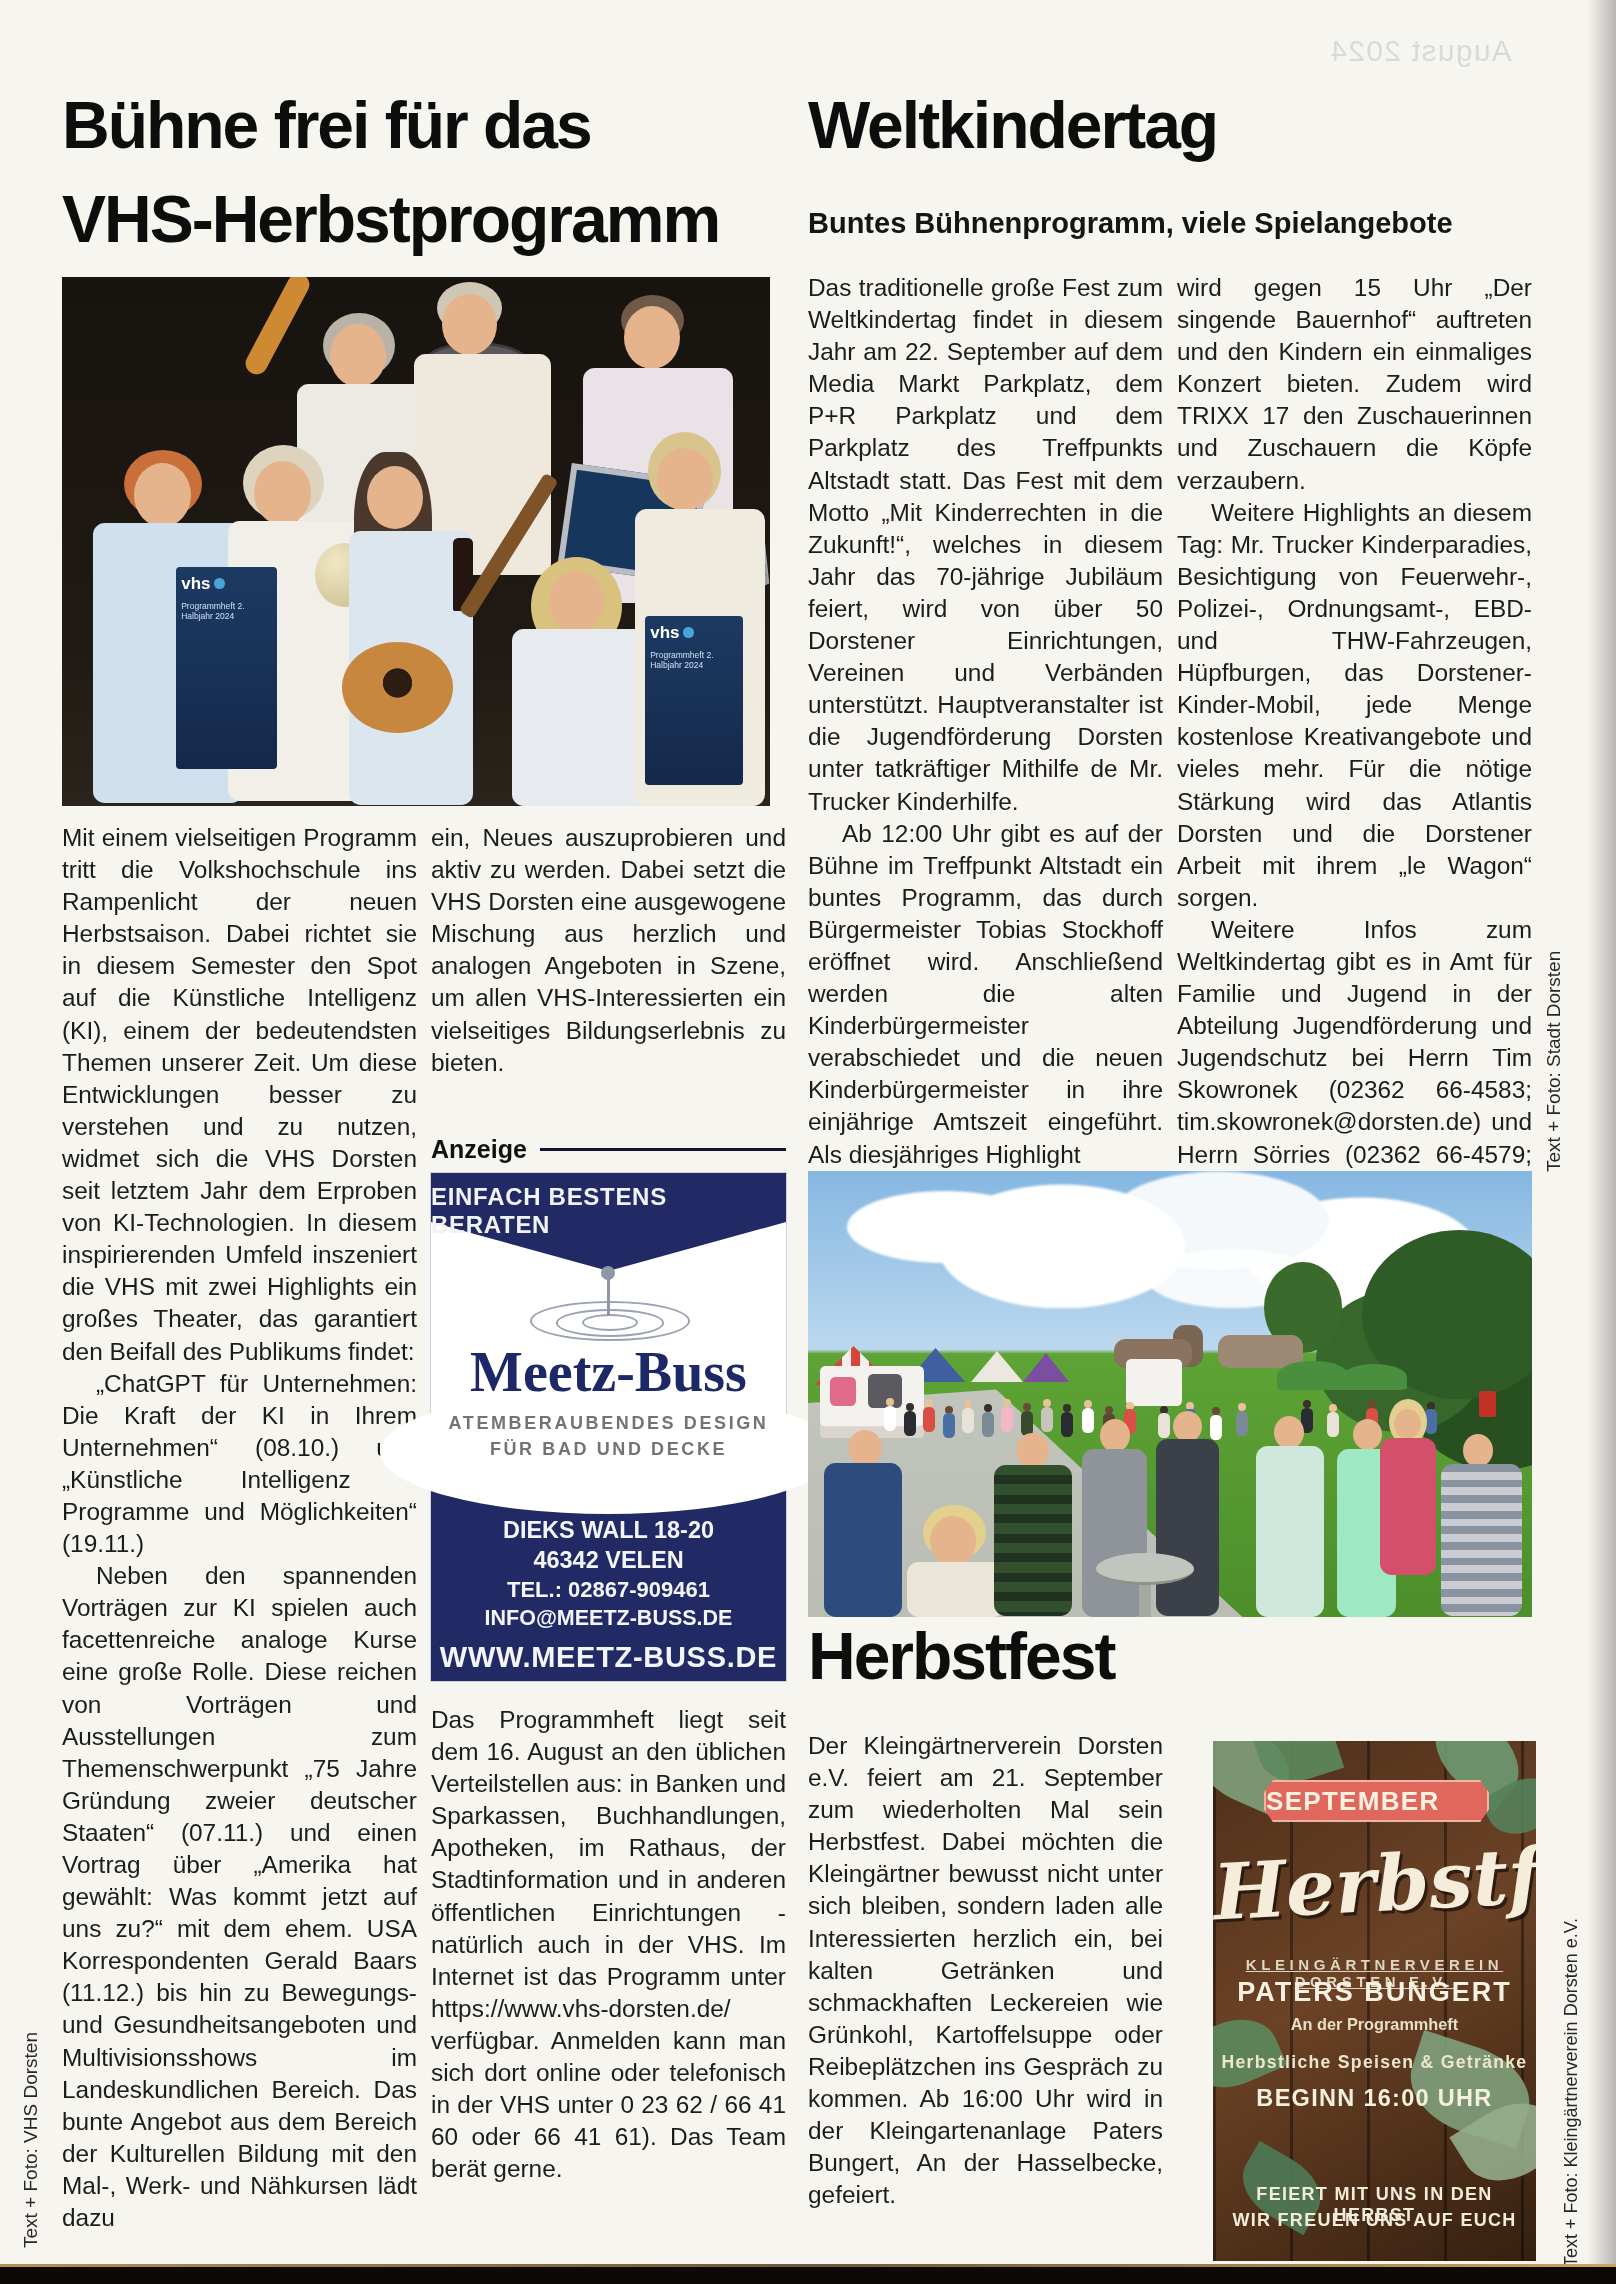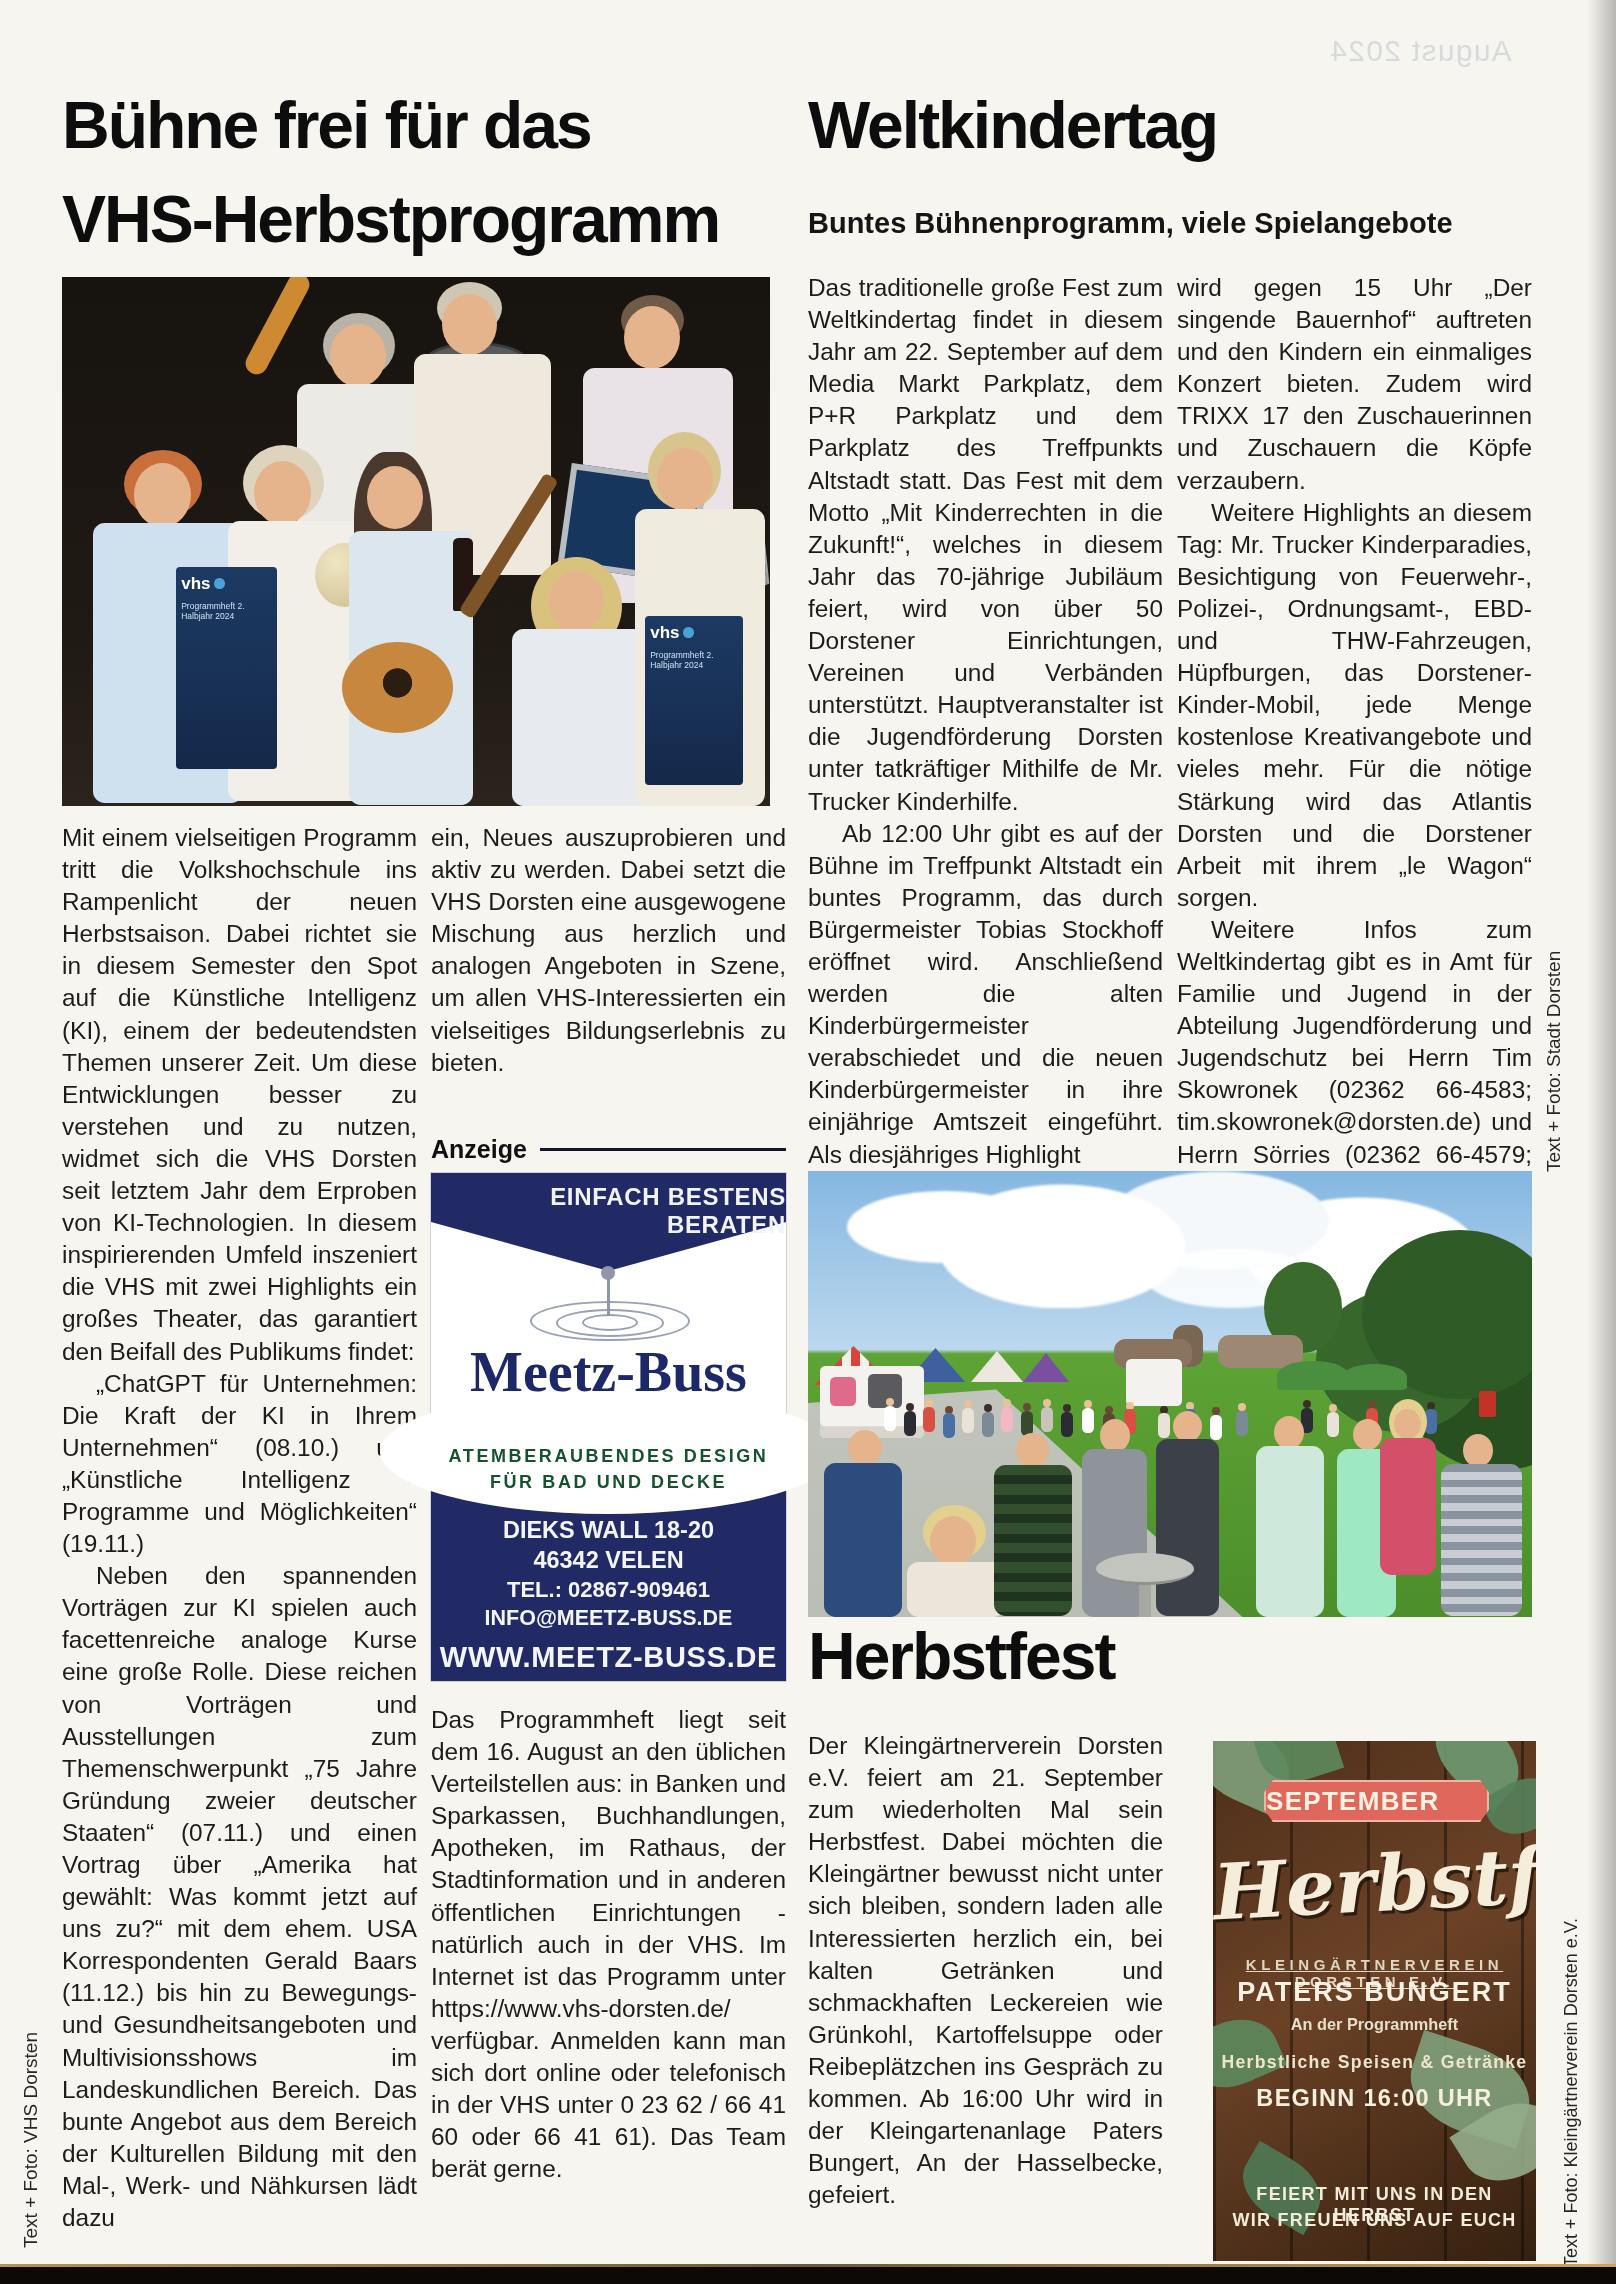--- a/index.html
+++ b/index.html
@@ -65,28 +65,28 @@
          clip-path:polygon(4% 0,96% 0,100% 30%,100% 70%,96% 100%,4% 100%,0 70%,0 30%);
          display:flex;align-items:center;justify-content:center;font-weight:700;font-size:26px;color:#fdf2e2;letter-spacing:1.3px;}
   .script{position:absolute;left:0;top:98px;width:100%;text-align:center;font-family:"DejaVu Serif",serif;
           font-style:italic;font-weight:700;font-size:77px;color:#f5edda;transform:rotate(-3deg);
           text-shadow:2.6px 3.3px 0 rgba(0,0,0,.55);}
   .pline{position:absolute;width:100%;text-align:center;color:#eee5cf;}
   
   .ad{position:absolute;left:431px;top:1173px;width:355px;height:508px;background:#fff;outline:1.3px solid #cfd2da;}
   .ad .band{position:absolute;left:0;top:0;width:100%;height:98px;background:#222a66;
             clip-path:polygon(0 0,100% 0,100% 50%,50% 100%,0 50%);}
-  .ad .tag{position:absolute;left:0;top:10.4px;width:100%;text-align:right;color:#f2f3f7;
+  .ad .tag{position:absolute;left:0;top:10.4px;width:100%;text-align:left;color:#f2f3f7;
            font-weight:700;font-size:24px;letter-spacing:0.7px;}
   .ripple{position:absolute;border:2px solid #9aa2b4;border-radius:50%;}
   .droplet{position:absolute;width:14.3px;height:14.3px;border-radius:50%;background:#8e96a8;}
   .dropline{position:absolute;width:2.6px;height:39px;background:#8e96a8;}
   .brand{position:absolute;left:0;top:167px;width:100%;text-align:center;font-family:"Liberation Serif",serif;
          font-weight:700;font-size:56px;color:#1d2868;}
-  .adsub{position:absolute;width:100%;text-align:center;font-weight:700;color:#14532d;letter-spacing:2.6px;margin-top:33px;}
+  .adsub{position:absolute;width:100%;text-align:center;font-weight:700;color:#737373;letter-spacing:2.6px;}
   .ad .bottom{position:absolute;left:0;top:280px;width:100%;height:228px;background:#222a66;}
   .ad .curve{position:absolute;left:-51px;top:-63px;width:456px;height:124px;border-radius:50%;background:#fff;}
   .adline{position:absolute;width:100%;text-align:center;color:#f4f5f9;font-weight:700;}
   
   .vcredit{position:absolute;writing-mode:vertical-rl;transform:rotate(180deg);
            font-size:19px;color:#262626;white-space:nowrap;}
   
   .edge-r{position:absolute;right:0;top:0;width:29px;height:100%;
           background:linear-gradient(to right,rgba(0,0,0,0),rgba(105,105,108,.45));}
   .edge-b{position:absolute;left:0;bottom:0;width:100%;height:17px;background:#0c0906;}

